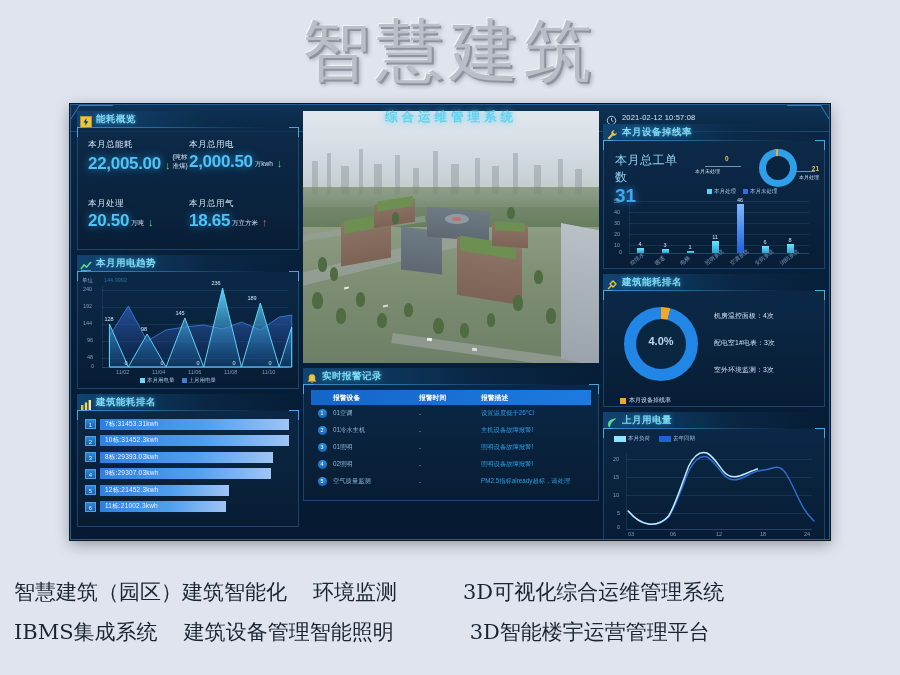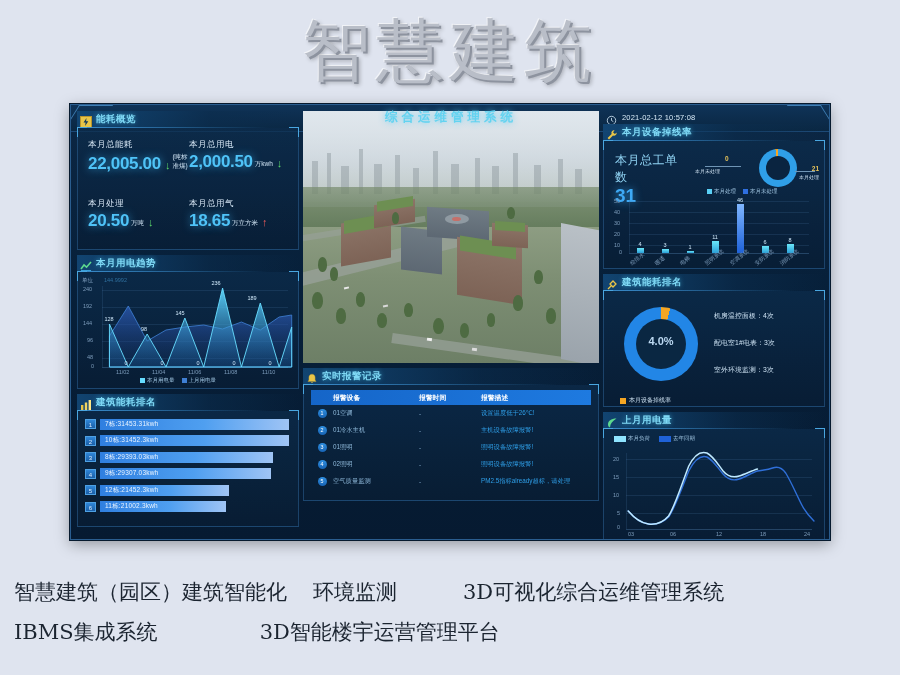--- a/index.html
+++ b/index.html
@@ -674,18 +674,19 @@
     <div style="display:flex;align-items:baseline;font-size:21px;color:#1b2430;font-family:'DejaVu Serif','Liberation Serif',serif;padding:0 14px;">
       <span>智慧建筑（园区）建筑智能化</span>
       <span style="width:26px"></span>
       <span>环境监测</span>
       <span style="width:66px"></span>
       <span>3D可视化综合运维管理系统</span>
     </div>
     <div style="display:flex;align-items:baseline;font-size:21px;color:#1b2430;font-family:'DejaVu Serif','Liberation Serif',serif;padding:12px 14px 0 14px;">
       <span>IBMS集成系统</span>
       <span style="width:26px"></span>
+      <span>建筑设备管理智能照明</span>
       <span style="width:76px"></span>
       <span>3D智能楼宇运营管理平台</span>
     </div>
   </div>
 
 </div>
 
 </body></html>

